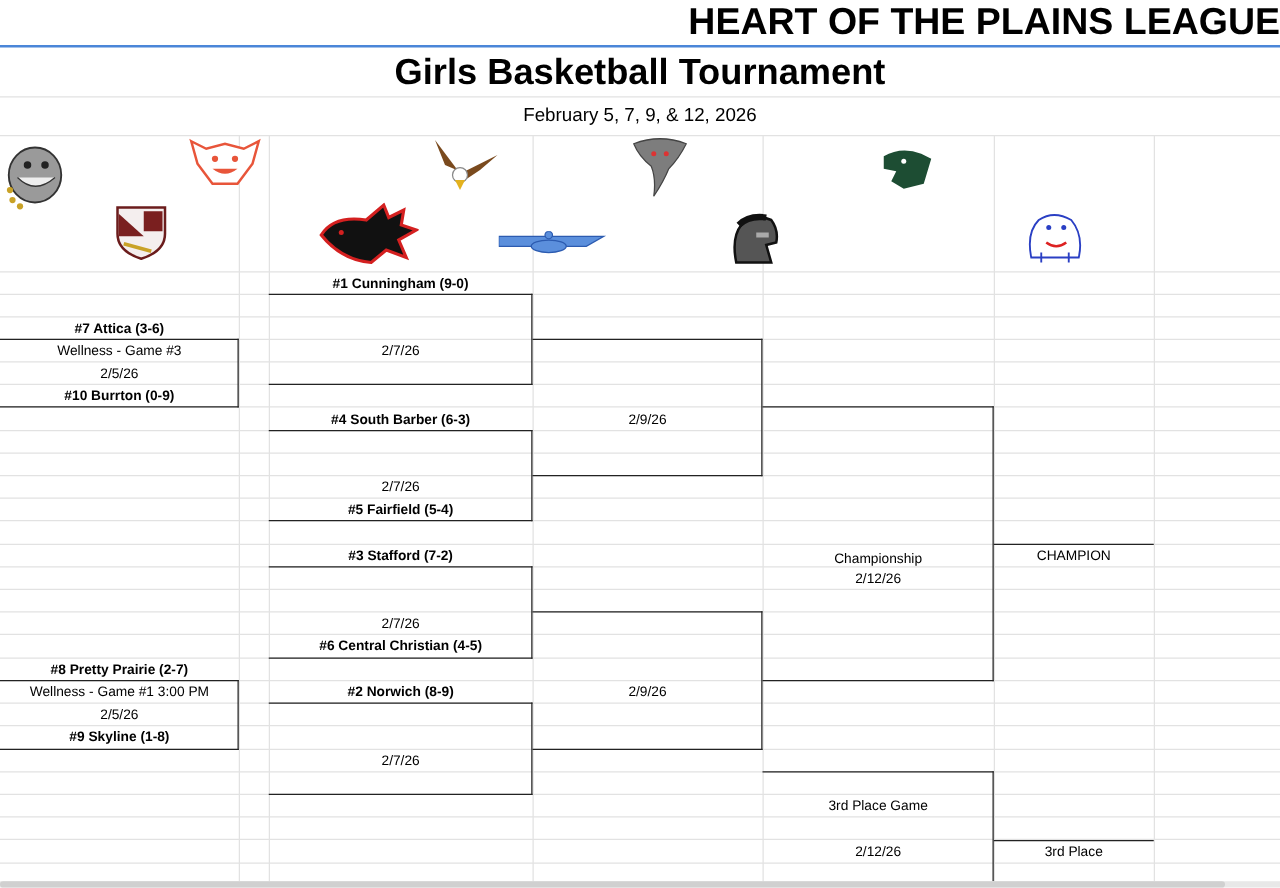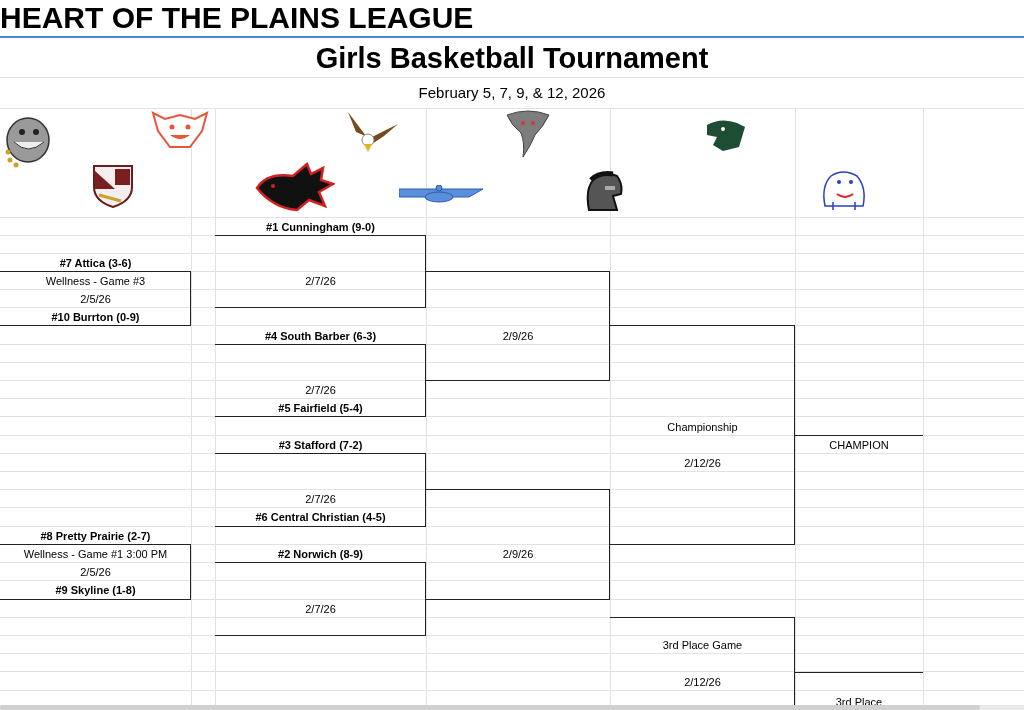--- a/index.html
+++ b/index.html
@@ -1,19 +1,19 @@
 <!DOCTYPE html>
 <html><head>
 <meta charset="utf-8">
 <style>
   html,body{margin:0;padding:0;background:#fff;}
   body{width:1024px;height:710px;position:relative;overflow:hidden;font-family:"Liberation Sans",sans-serif;color:#000;}
   .hline{position:absolute;height:0;border-top:1px solid #e2e2e2;}
   .vline{position:absolute;width:0;border-left:1px solid #e2e2e2;}
-  .t1{position:absolute;left:0;width:1024px;top:0;height:36px;text-align:left;font-weight:bold;font-size:30px;line-height:36px;}
+  .t1{position:absolute;left:0;width:1024px;top:0;height:36px;text-align:right;font-weight:bold;font-size:30px;line-height:36px;}
   .t2{position:absolute;left:0;width:1024px;top:39px;height:38px;text-align:center;font-weight:bold;font-size:29px;line-height:38px;}
   .t3{position:absolute;left:0;width:1024px;top:78px;height:30px;text-align:center;font-size:15px;line-height:30px;}
   .blueline{position:absolute;left:0;top:36px;width:1024px;height:0;border-top:2px solid #4a86d8;}
   .cell{position:absolute;height:18px;line-height:18px;font-size:11px;text-align:center;white-space:nowrap;}
   .b{font-weight:bold;}
   .bk{position:absolute;background:#222;}
   .logo{position:absolute;}
   .scroll{position:absolute;left:0;top:705px;width:1024px;height:5px;background:#e8e8e8;}
   .scroll .thumb{position:absolute;left:0;top:0;width:980px;height:5px;background:#d0d0d0;border-radius:3px;}
 </style>
@@ -195,23 +195,23 @@
   <div class="cell b" style="left:215px;top:545px;width:211px;">#2 Norwich (8-9)</div>
   <div class="cell" style="left:215px;top:600px;width:211px;">2/7/26</div>
 </div>
 
 <div>
   <div class="cell" style="left:426px;top:327px;width:184px;">2/9/26</div>
   <div class="cell" style="left:426px;top:545px;width:184px;">2/9/26</div>
 </div>
 
 <div>
-  <div class="cell" style="left:610px;top:418px;width:185px;">Championship</div>
+  <div class="cell" style="left:610px;top:438px;width:185px;">Championship</div>
   <div class="cell" style="left:610px;top:454px;width:185px;">2/12/26</div>
   <div class="cell" style="left:795px;top:436px;width:128px;">CHAMPION</div>
   <div class="cell" style="left:610px;top:636px;width:185px;text-align:center;">3rd Place Game</div>
   <div class="cell" style="left:610px;top:673px;width:185px;">2/12/26</div>
-  <div class="cell" style="left:795px;top:673px;width:128px;margin-top:20px;">3rd Place</div>
+  <div class="cell" style="left:795px;top:673px;width:128px;">3rd Place</div>
 </div>
 
 <div class="scroll">
   <div class="thumb"></div>
 </div>
 
 </body></html>

